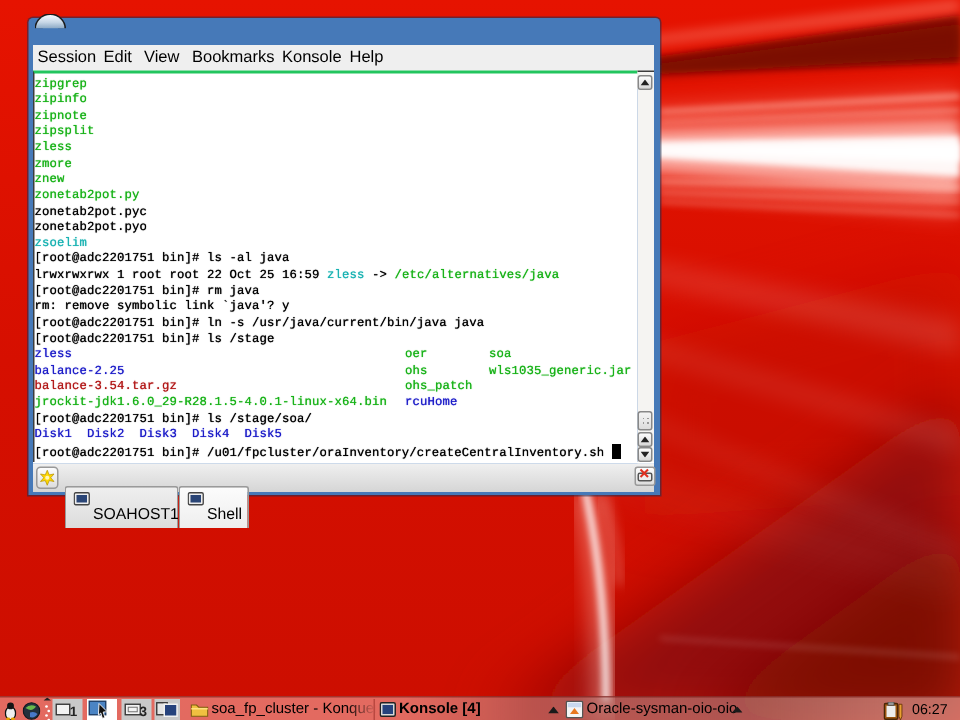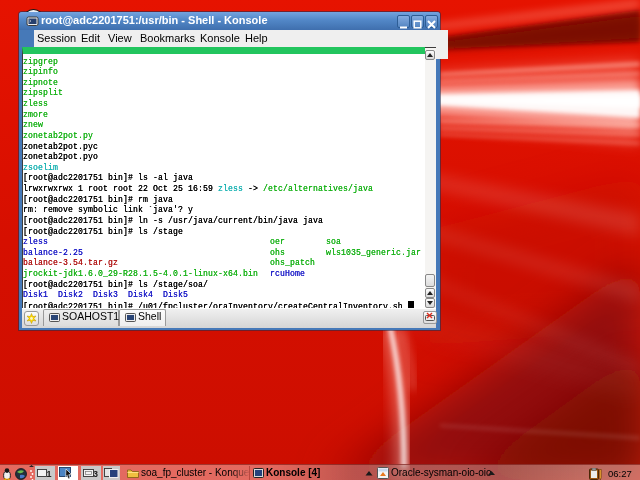--- a/index.html
+++ b/index.html
@@ -5,36 +5,36 @@
 #wall{position:absolute;left:0;top:0}
 
 #win{position:absolute;left:19px;top:12px;width:421px;height:318px;background:#4679b8;box-shadow:0 0 0 1px rgba(25,45,80,.55);border-radius:3px 3px 0 0}
 #dome{position:absolute;left:4px;top:-3px;width:19px;height:9px;border-radius:50% 50% 0 0/100% 100% 0 0;background:linear-gradient(180deg,#f8fbff 0%,#c6d6e6 55%,#8ba8c4 100%);border:1px solid #1a1a1a;border-bottom:none}
 #titlebar{position:absolute;left:0;top:0;width:421px;height:18px;background:linear-gradient(180deg,#74a3de 0%,#5287c7 45%,#3f6fae 100%);border-radius:3px 3px 0 0}
 #titleicon{position:absolute;left:7px;top:3px}
 #titletext{position:absolute;left:22px;top:2px;font-size:11px;font-weight:bold;color:#fff;white-space:nowrap}
 .wbtn{position:absolute;top:3px;width:11px;height:11px;border-radius:2px;background:linear-gradient(180deg,#83abe0 0%,#5586c2 100%);border:1px solid #2d5d95;color:#fff;text-align:center}
 #bmin{left:378px}#bmax{left:392px}#bclose{left:406px}
 
-#menubar{position:absolute;left:15px;top:18px;width:414px;height:29px;background:#efefef;font-size:11px;color:#000}
+#menubar{position:absolute;left:3px;top:18px;width:414px;height:29px;background:#efefef;font-size:11px;color:#000}
 #menubar span{position:absolute;top:2px}
 
-#term{position:absolute;left:3px;top:35px;width:403px;height:261px;background:#fff;border-top:7px solid #22c55e;border-left:1px solid #3c3c3c;box-sizing:border-box;overflow:hidden}
+#term{position:absolute;left:3px;top:35px;width:403px;height:261px;background:#fff;border-top:2px solid #22c55e;border-left:1px solid #3c3c3c;box-sizing:border-box;overflow:hidden}
 #term pre{margin:0;position:absolute;left:0px;top:2.5px;font-family:"Liberation Mono",monospace;font-size:8.2px;line-height:10.62px;color:#000;letter-spacing:0.085px;text-shadow:0 0 0.6px currentColor}
 .g{color:#18b218}.b{color:#1c1cc8}.c{color:#18b2b2}.r{color:#b21818}
 #cursor{display:inline-block;width:6px;height:10px;background:#000;vertical-align:-2px}
 
 #sbar{position:absolute;left:406px;top:35px;width:11px;height:261px;background:#f5f4f2;border-top:1px solid #3c3c3c}
 .sbtn{position:absolute;left:0px;width:10px;height:10px;background:linear-gradient(180deg,#fdfdfd,#d8d8d8);border:1px solid #888;border-radius:2px;box-sizing:border-box}
 .sbtn svg{display:block;margin:2px auto 0}
 #sthumb{position:absolute;left:0;top:226px;width:10px;height:13px;background:radial-gradient(circle 1px at 3px 4px,#999 50%,transparent 55%),radial-gradient(circle 1px at 6px 4px,#999 50%,transparent 55%),radial-gradient(circle 1px at 3px 7px,#999 50%,transparent 55%),radial-gradient(circle 1px at 6px 7px,#999 50%,transparent 55%),linear-gradient(180deg,#f4f4f4,#dcdcdc);border:1px solid #888;border-radius:2px;box-sizing:border-box}
 
 #tabbar{position:absolute;left:3px;top:296px;width:414px;height:19px;background:linear-gradient(180deg,#f0f0f0,#d5d5d5);border-top:1px solid #fff}
 #newtab{position:absolute;left:2px;top:2px;width:15px;height:15px;border:1px solid #999;border-radius:3px;background:linear-gradient(180deg,#fcfcfc,#ddd);box-sizing:border-box}
-.tab{position:absolute;top:0;height:17px;font-size:10.5px;color:#000;border:1px solid #9a9a9a;border-bottom:none;border-radius:2px 2px 0 0;box-sizing:border-box;padding:0 4px 0 18px;white-space:nowrap}
+.tab{position:absolute;top:15px;height:28px;font-size:10.5px;color:#000;border:1px solid #9a9a9a;border-bottom:none;border-radius:2px 2px 0 0;box-sizing:border-box;padding:12px 4px 0 18px;white-space:nowrap}
 #tab1{left:21px;width:76px;background:linear-gradient(180deg,#efefef,#dcdcdc)}
 #tab2{left:97px;width:47px;background:linear-gradient(180deg,#fcfcfc,#eee)}
 #closetab{position:absolute;right:-1px;top:2px;width:14px;height:13px;border:1px solid #999;border-radius:2px;background:linear-gradient(180deg,#fcfcfc,#ddd);box-sizing:border-box}
 
 #panel{position:absolute;left:0;top:464px;width:640px;height:16px;background:linear-gradient(90deg,rgba(0,0,0,0) 0%,rgba(0,0,0,0) 42%,rgba(80,8,8,.22) 55%,rgba(80,8,8,.22) 78%,rgba(0,0,0,0) 92%),rgba(255,216,210,.46);border-top:1px solid rgba(110,10,5,.55);box-sizing:content-box}
 .pcell{position:absolute;top:1px;width:20px;height:14px;background:#c9c9c9}
 #panel .txt{position:absolute;top:2px;font-size:10px;color:#000;white-space:nowrap}
 </style></head><body>
 <svg id="wall" width="640" height="480" viewBox="0 0 640 480">
 <defs>
@@ -88,37 +88,20 @@
 
 <path d="M389,326 Q404,390 404,478" stroke="#ffb9ac" stroke-width="16" fill="none" opacity=".5" filter="url(#f7)"></path>
 <path d="M390,326 Q404,390 404,468" stroke="#ffffff" stroke-width="5" fill="none" opacity=".8" filter="url(#f2)"></path>
 <path d="M402,330 Q412,360 413,390" stroke="#ffd5cc" stroke-width="4" fill="none" opacity=".4" filter="url(#f4)"></path>
 
 <polygon points="440,424 640,436 640,440 440,427" fill="#ffffff" opacity=".12" filter="url(#f2)"></polygon>
 </svg>
 
 <div id="win">
  <div id="dome"></div>
- <div id="titlebar">
-  <svg id="titleicon" width="13" height="12">
-        <rect x="1" y="2" width="11" height="8.5" rx="1.5" fill="#ececec" stroke="#3a3a3a" stroke-width="1"></rect>
-        <rect x="2.5" y="3.5" width="8" height="5.5" fill="#27406e"></rect>
-        <path d="M3.5,5 L4.8,6 L3.5,7" stroke="#fff" stroke-width="0.7" fill="none"></path>
-      </svg>
-  <span id="titletext">root@adc2201751:/usr/bin - Shell - Konsole</span>
-  <div class="wbtn" id="bmin"><svg width="11" height="11">
-          <rect x="2" y="7.5" width="7" height="2" fill="#fff"></rect>
-        </svg></div>
-  <div class="wbtn" id="bmax"><svg width="11" height="11">
-          <rect x="2.2" y="2.2" width="6.6" height="6.6" fill="none" stroke="#fff" stroke-width="1.5"></rect>
-        </svg></div>
-  <div class="wbtn" id="bclose"><svg width="11" height="11">
-          <path d="M2,2 L9,9 M9,2 L2,9" stroke="#fff" stroke-width="2"></path>
-        </svg></div>
- </div>
  <div id="menubar">
   <span style="left:3px">Session</span>
       <span style="left:47px">Edit</span>
       <span style="left:74px">View</span>
       <span style="left:106px">Bookmarks</span>
       <span style="left:166px">Konsole</span>
       <span style="left:211px">Help</span>
  </div>
  <div id="term">
       <pre><span class="g">zipgrep</span>

